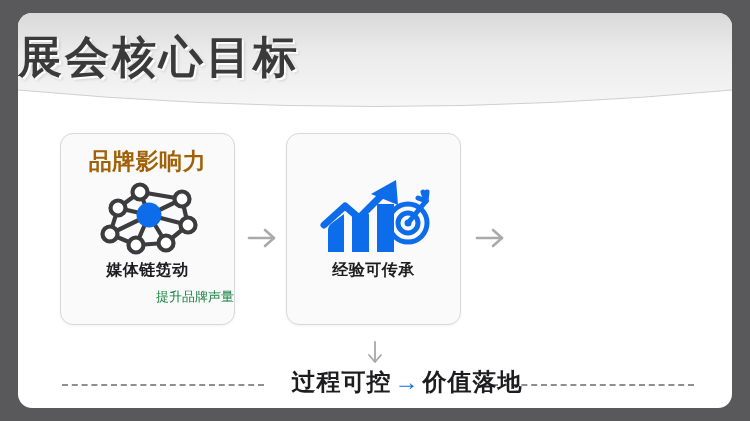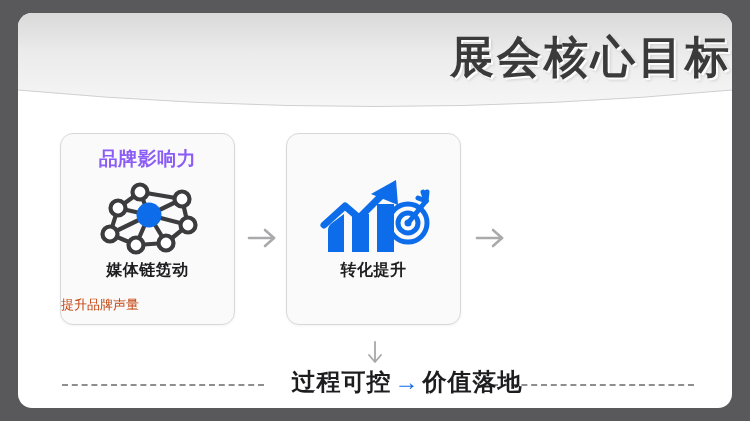--- a/index.html
+++ b/index.html
@@ -47,21 +47,21 @@
     position: absolute;
     left: 0;
     top: 0;
     display: block;
   }
   .page-title {
     position: absolute;
     left: 0;
     top: 22px;
     width: 714px;
-    text-align: right;
+    text-align: left;
     font-size: 44px;
     font-weight: bold;
     letter-spacing: 3px;
     color: #3a3a3a;
     text-shadow: 2px 2px 0 rgba(255,255,255,0.95),
                  3px 3px 3px rgba(0,0,0,0.12);
     line-height: 1;
     white-space: nowrap;
   }
 
@@ -87,23 +87,23 @@
   .card-1 { left: 42px; }
   .card-2 { left: 268px; }
   .card-3 { left: 496px; }
 
   .card-title {
     position: absolute;
     left: 0;
     top: 12px;
     width: 100%;
     text-align: center;
-    font-size: 19px;
-    font-weight: bold;
-    color: #8b5cf6;
+    font-size: 23px;
+    font-weight: bold;
+    color: #a16207;
     letter-spacing: 0.5px;
     white-space: nowrap;
   }
   .card-icon {
     position: absolute;
     left: 0;
     top: 44px;
     width: 100%;
     height: 78px;
     display: flex;
@@ -120,25 +120,24 @@
     font-weight: bold;
     color: #1d1d1f;
     letter-spacing: 0.5px;
     white-space: nowrap;
   }
   .card-sub {
     position: absolute;
     left: 0;
     top: 154px;
     width: 100%;
-    text-align: left;
+    text-align: right;
     font-size: 13px;
-    color: #c2410c;
-    white-space: nowrap;
-    margin-top: 8px;
+    color: #15803d;
+    white-space: nowrap;
   }
 
   
   .connector {
     position: absolute;
     top: 92px;
     width: 34px;
     height: 26px;
   }
   .conn-1 { left: 228px; }
@@ -275,21 +274,21 @@
 
             <g stroke="#0c6ce9" stroke-width="5" stroke-linecap="round" fill="none">
               <line x1="90" y1="45" x2="108" y2="23"></line>
               <line x1="100" y1="20" x2="108" y2="23"></line>
               <line x1="105" y1="14" x2="108" y2="23"></line>
               <line x1="109" y1="14" x2="108" y2="23"></line>
             </g>
           </svg>
         </div>
 
-        <div class="card-main">转化提升</div>
+        <div class="card-main">经验可传承</div>
       </div>
 
 
       <div class="connector conn-1">
         <svg width="34" height="26" viewBox="0 0 34 26">
           <g fill="none" stroke="#aaaaac" stroke-width="2.6" stroke-linecap="round" stroke-linejoin="round">
             <line x1="3" y1="13" x2="28" y2="13"></line>
             <polyline points="19,5 28,13 19,21"></polyline>
           </g>
         </svg>

